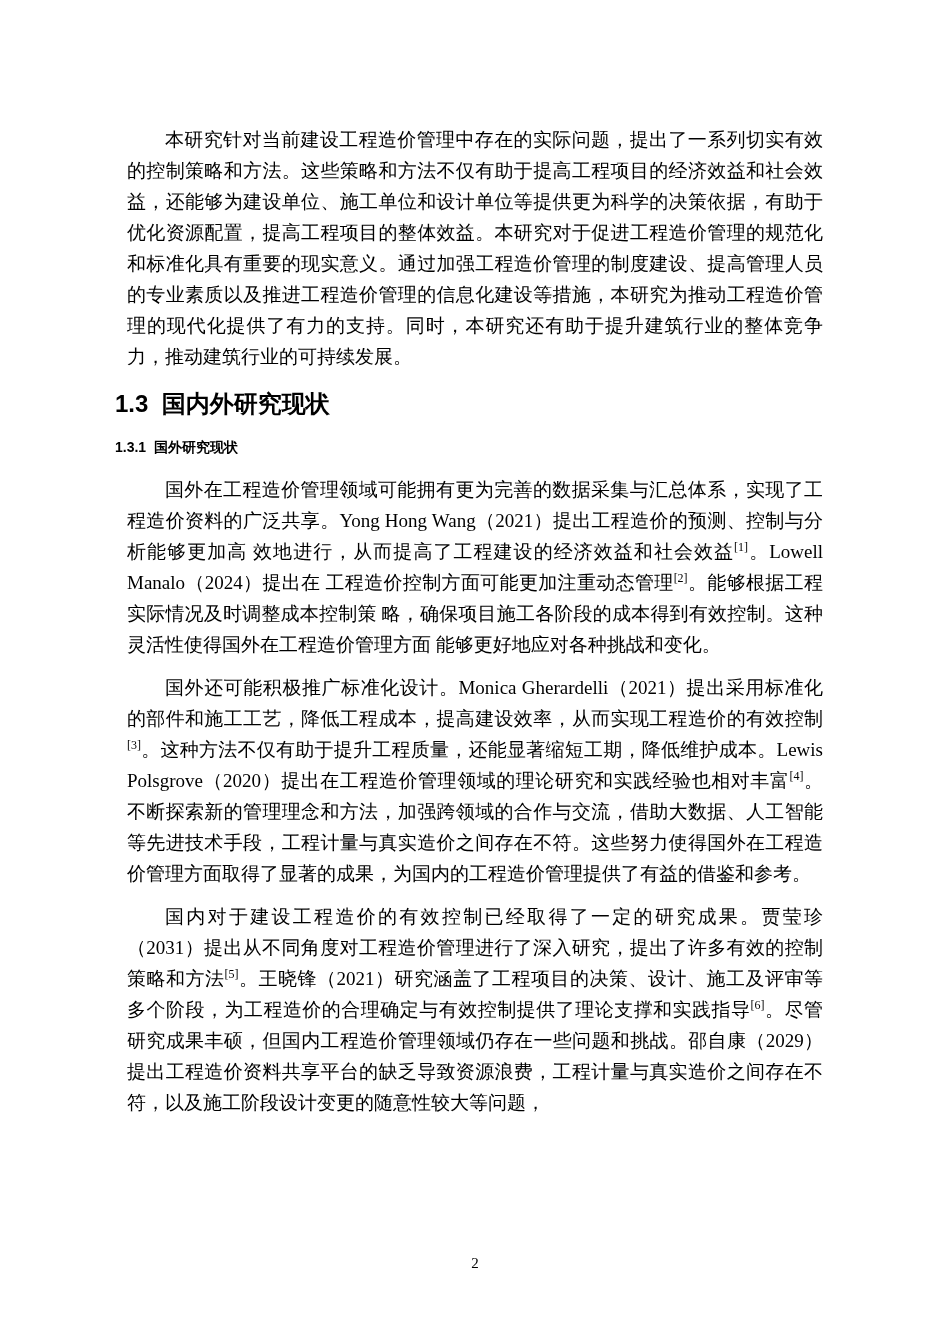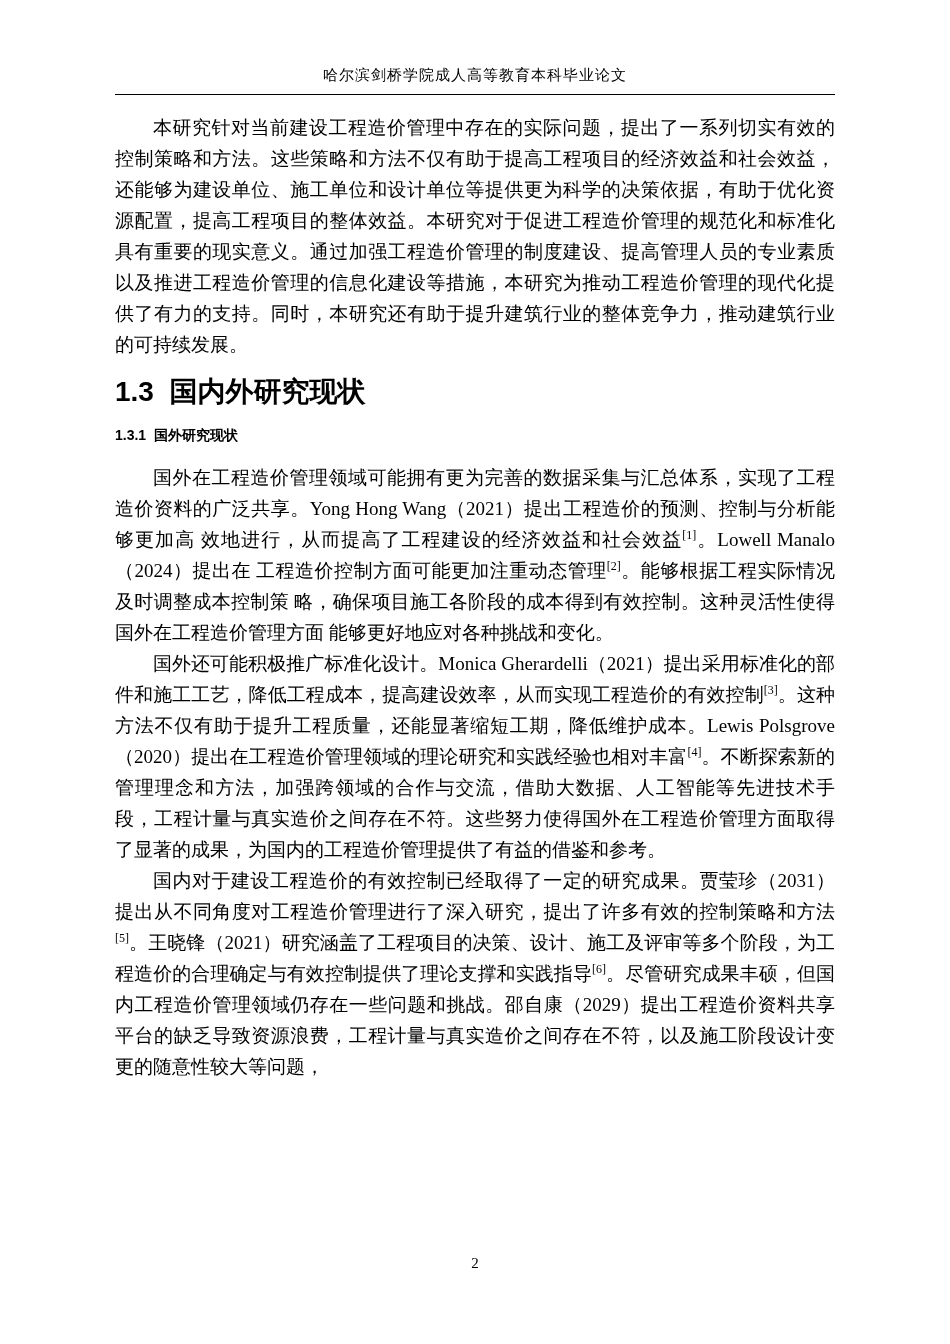--- a/index.html
+++ b/index.html
@@ -27,36 +27,36 @@
     padding-bottom: 9px;
     border-bottom: 1px solid #000000;
   }
   .content {
     position: absolute;
     top: 112px;
     left: 115px;
     width: 720px;
   }
   .para {
-    margin: 0;
+    margin: 12px;
     font-size: 19px;
     line-height: 31px;
     text-align: justify;
     text-justify: inter-ideograph;
     text-indent: 2em;
     word-break: break-word;
   }
   .para sup {
     font-size: 12px;
     line-height: 0;
   }
   .heading1 {
     font-family: "Liberation Sans", "DejaVu Sans", sans-serif;
     font-weight: bold;
-    font-size: 28px;
+    font-size: 24px;
     line-height: 30px;
     margin: 17px 0 13px 0;
     white-space: pre-wrap;
   }
   .heading2 {
     font-family: "Liberation Sans", "DejaVu Sans", sans-serif;
     font-weight: bold;
     font-size: 14px;
     line-height: 27px;
     margin: 15px 0 13px 0;
@@ -69,23 +69,20 @@
     width: 100%;
     text-align: center;
     font-size: 15px;
   }
 </style>
 </head>
 <body>
 
 <div class="page">
 
-  <div class="header">
-    <span>哈尔滨剑桥学院成人高等教育本科毕业论文</span>
-  </div>
 
   <div class="content">
       <p class="para"><span>本研究针对当前建设工程造价管理中存在的实际问题，提出了一系列切实有效的控制策略和方法。这些策略和方法不仅有助于提高工程项目的经济效益和社会效益，还能够为建设单位、施工单位和设计单位等提供更为科学的决策依据，有助于优化资源配置，提高工程项目的整体效益。本研究对于促进工程造价管理的规范化和标准化具有重要的现实意义。通过加强工程造价管理的制度建设、提高管理人员的专业素质以及推进工程造价管理的信息化建设等措施，本研究为推动工程造价管理的现代化提供了有力的支持。同时，本研究还有助于提升建筑行业的整体竞争力，推动建筑行业的可持续发展。</span></p>
       <div class="heading1">1.3  国内外研究现状</div>
       <div class="heading2">1.3.1  国外研究现状</div>
       <p class="para"><span>国外在工程造价管理领域可能拥有更为完善的数据采集与汇总体系，实现了工程造价资料的广泛共享。Yong Hong Wang（2021）提出工程造价的预测、控制与分析能够更加高 效地进行，从而提高了工程建设的经济效益和社会效益</span><sup>[1]</sup><span>。Lowell Manalo（2024）提出在 工程造价控制方面可能更加注重动态管理</span><sup>[2]</sup><span>。能够根据工程实际情况及时调整成本控制策 略，确保项目施工各阶段的成本得到有效控制。这种灵活性使得国外在工程造价管理方面 能够更好地应对各种挑战和变化。</span></p>
       <p class="para"><span>国外还可能积极推广标准化设计。Monica Gherardelli（2021）提出采用标准化的部件和施工工艺，降低工程成本，提高建设效率，从而实现工程造价的有效控制</span><sup>[3]</sup><span>。这种方法不仅有助于提升工程质量，还能显著缩短工期，降低维护成本。Lewis Polsgrove（2020）提出在工程造价管理领域的理论研究和实践经验也相对丰富</span><sup>[4]</sup><span>。不断探索新的管理理念和方法，加强跨领域的合作与交流，借助大数据、人工智能等先进技术手段，工程计量与真实造价之间存在不符。这些努力使得国外在工程造价管理方面取得了显著的成果，为国内的工程造价管理提供了有益的借鉴和参考。</span></p>
       <p class="para"><span>国内对于建设工程造价的有效控制已经取得了一定的研究成果。贾莹珍（2031）提出从不同角度对工程造价管理进行了深入研究，提出了许多有效的控制策略和方法</span><sup>[5]</sup><span>。王晓锋（2021）研究涵盖了工程项目的决策、设计、施工及评审等多个阶段，为工程造价的合理确定与有效控制提供了理论支撑和实践指导</span><sup>[6]</sup><span>。尽管研究成果丰硕，但国内工程造价管理领域仍存在一些问题和挑战。邵自康（2029）提出工程造价资料共享平台的缺乏导致资源浪费，工程计量与真实造价之间存在不符，以及施工阶段设计变更的随意性较大等问题，</span></p>
     </div>
 

